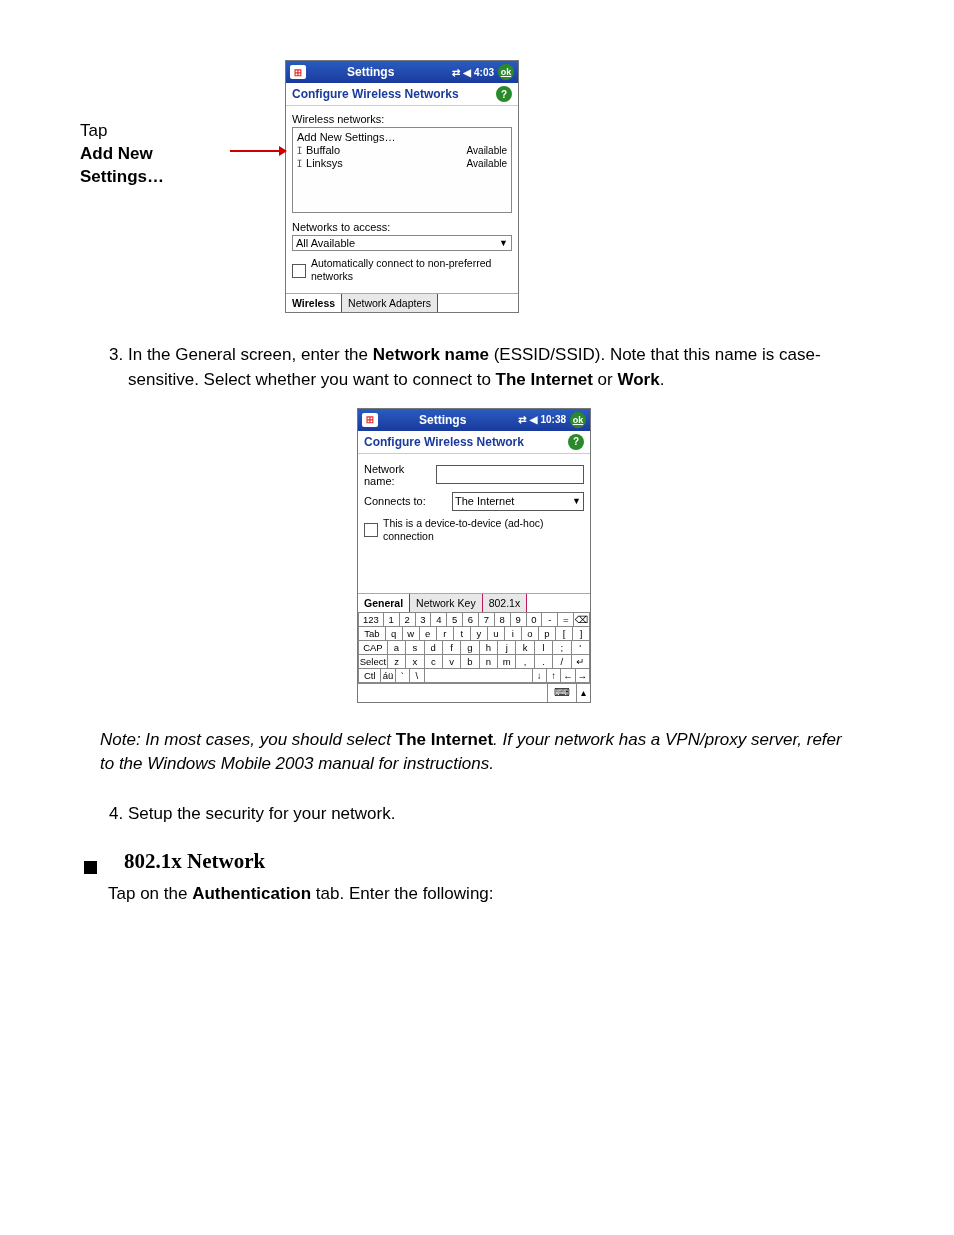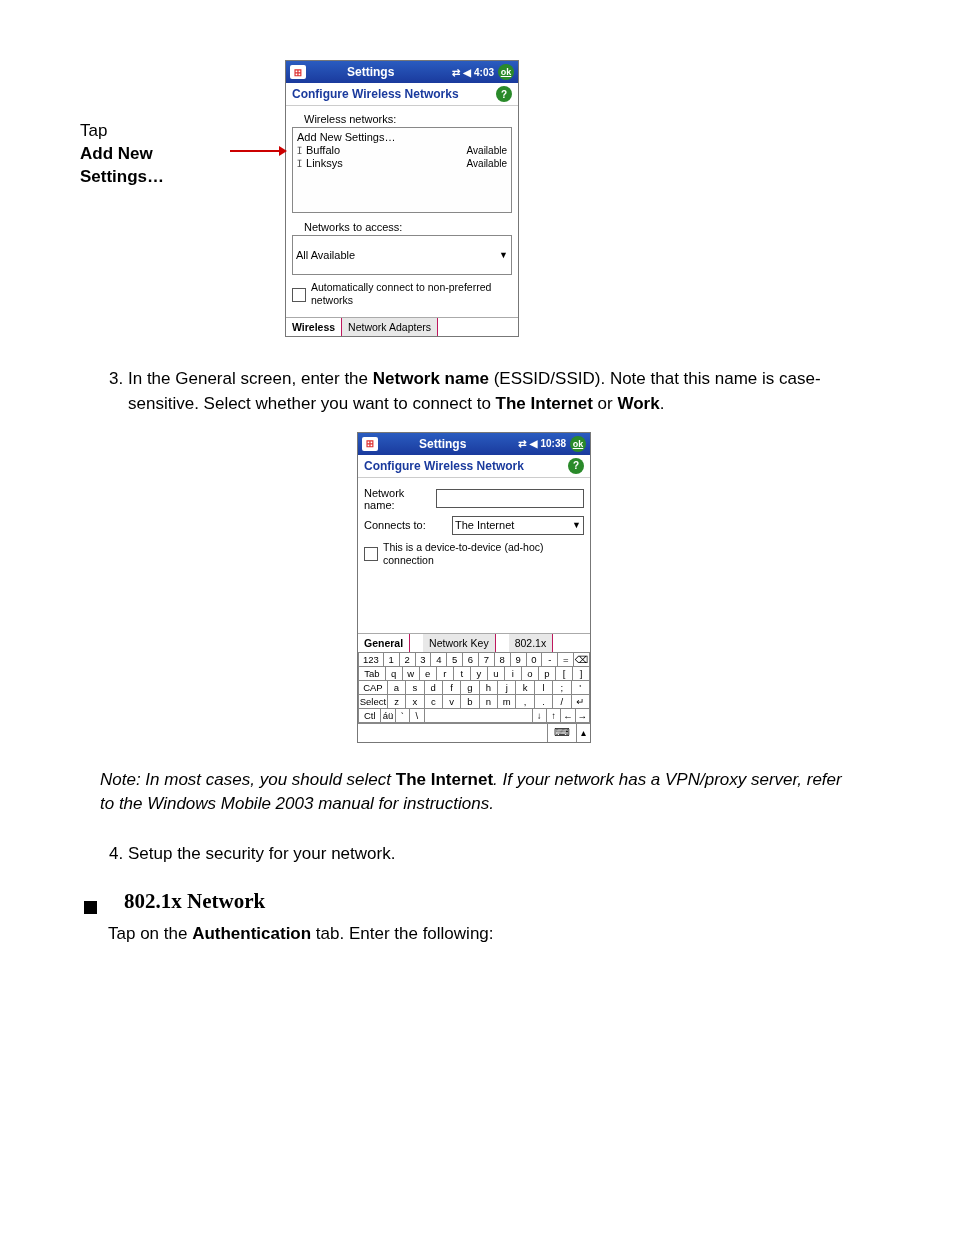--- a/index.html
+++ b/index.html
@@ -88,52 +88,52 @@
     font-weight: bold; color: #1a3a9d;
     font-size: 12px;
     border-bottom: 1px solid #ccc;
   }
   .wm-help {
     width:16px;height:16px;border-radius:50%;
     background:#2a8a2a;color:#fff;display:flex;align-items:center;justify-content:center;
     font-size:10px;font-weight:bold;margin-left:auto;
   }
   .wm-body { padding: 4px 6px 0 6px; }
-  .wm-label { margin: 3px 0 2px 12px; }
+  .wm-label { margin: 3px 0 2px 0; }
   .wm-listbox {
     border: 1px solid #888;
     height: 80px;
     padding: 2px 4px;
     background: #fefefe;
   }
   .wm-listrow { display:flex; align-items:center; gap:4px; margin:1px 0; }
   .wm-listrow .sig { color:#555; font-size:10px; }
   .wm-listrow .av { margin-left:auto; font-size:10px; }
   .wm-select {
-    border:1px solid #888; padding:13px 3px;
+    border:1px solid #888; padding:1px 3px;
     display:flex; justify-content:space-between; align-items:center;
     background:#fff;
   }
   .wm-select .caret { font-size:9px; }
   .wm-check-row { display:flex; align-items:center; gap:5px; margin:6px 0 10px 0; font-size:10.5px; line-height:1.25;}
   .wm-checkbox { width:12px; height:12px; border:1px solid #555; background:#fff; flex:none; margin-top:1px;}
   .wm-tabs {
     display:flex; gap:0; border-top:1px solid #aaa;
   }
   .wm-tab {
     padding:3px 6px; font-size:10.5px; border-right:1px solid #be185d; background:#e8e8e8;
   }
   .wm-tab.active { background:#fff; font-weight:bold; }
 
   .wm-formrow { display:flex; align-items:center; gap:6px; margin:5px 0; }
   .wm-formrow .lbl { width:82px; }
   .wm-input { border:1px solid #555; height:17px; flex:1; background:#fff; padding:0 2px; font-size:11px;}
   .wm-drop { border:1px solid #555; height:17px; flex:1; background:#fff; display:flex; align-items:center; justify-content:space-between; padding:0 2px; font-size:11px;}
 
-  .wm-tabs2 { display:flex; gap:13px; border-top:1px solid #aaa; margin-top:66px;}
+  .wm-tabs2 { display:flex; gap:0; border-top:1px solid #aaa; margin-top:50px;}
   .wm-keyboard {
     border-top:1px solid #888;
     font-size:9.5px;
   }
   .wm-kbrow { display:flex; }
   .wm-key {
     border:1px solid #888; border-top:none; border-left:none;
     flex:1; text-align:center; padding:1px 0;
     background:#fff;
     min-width:0;

